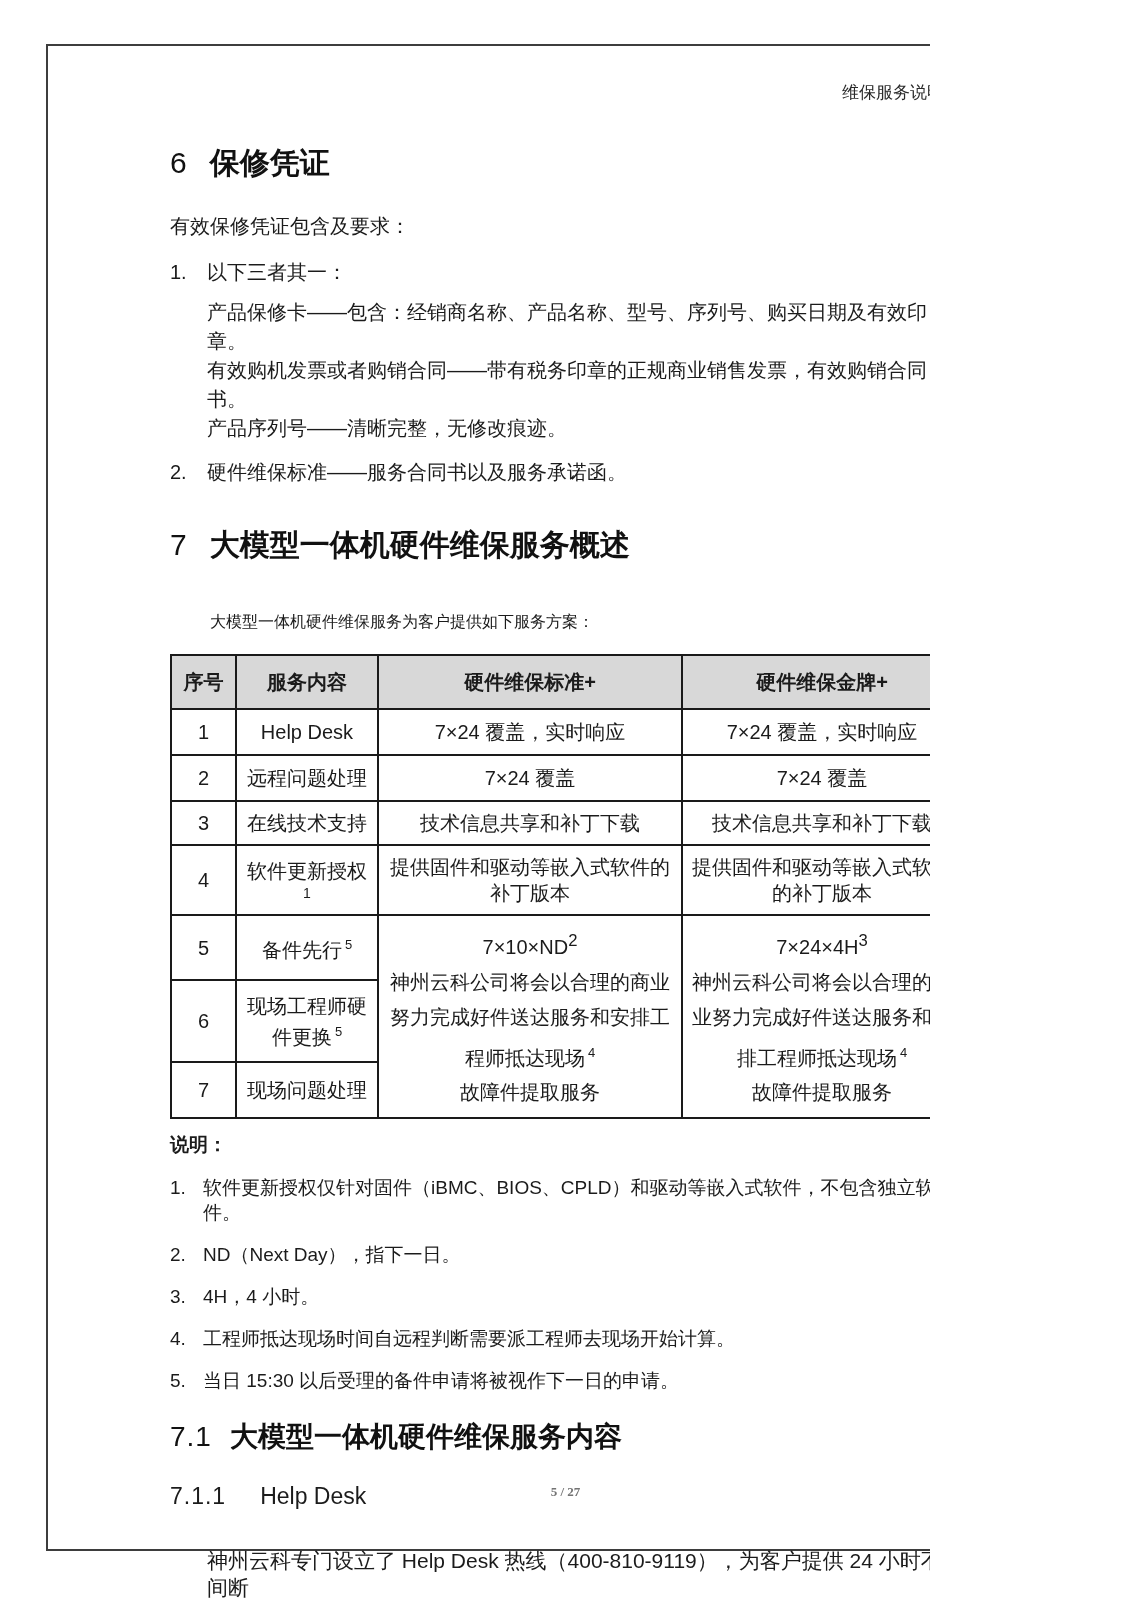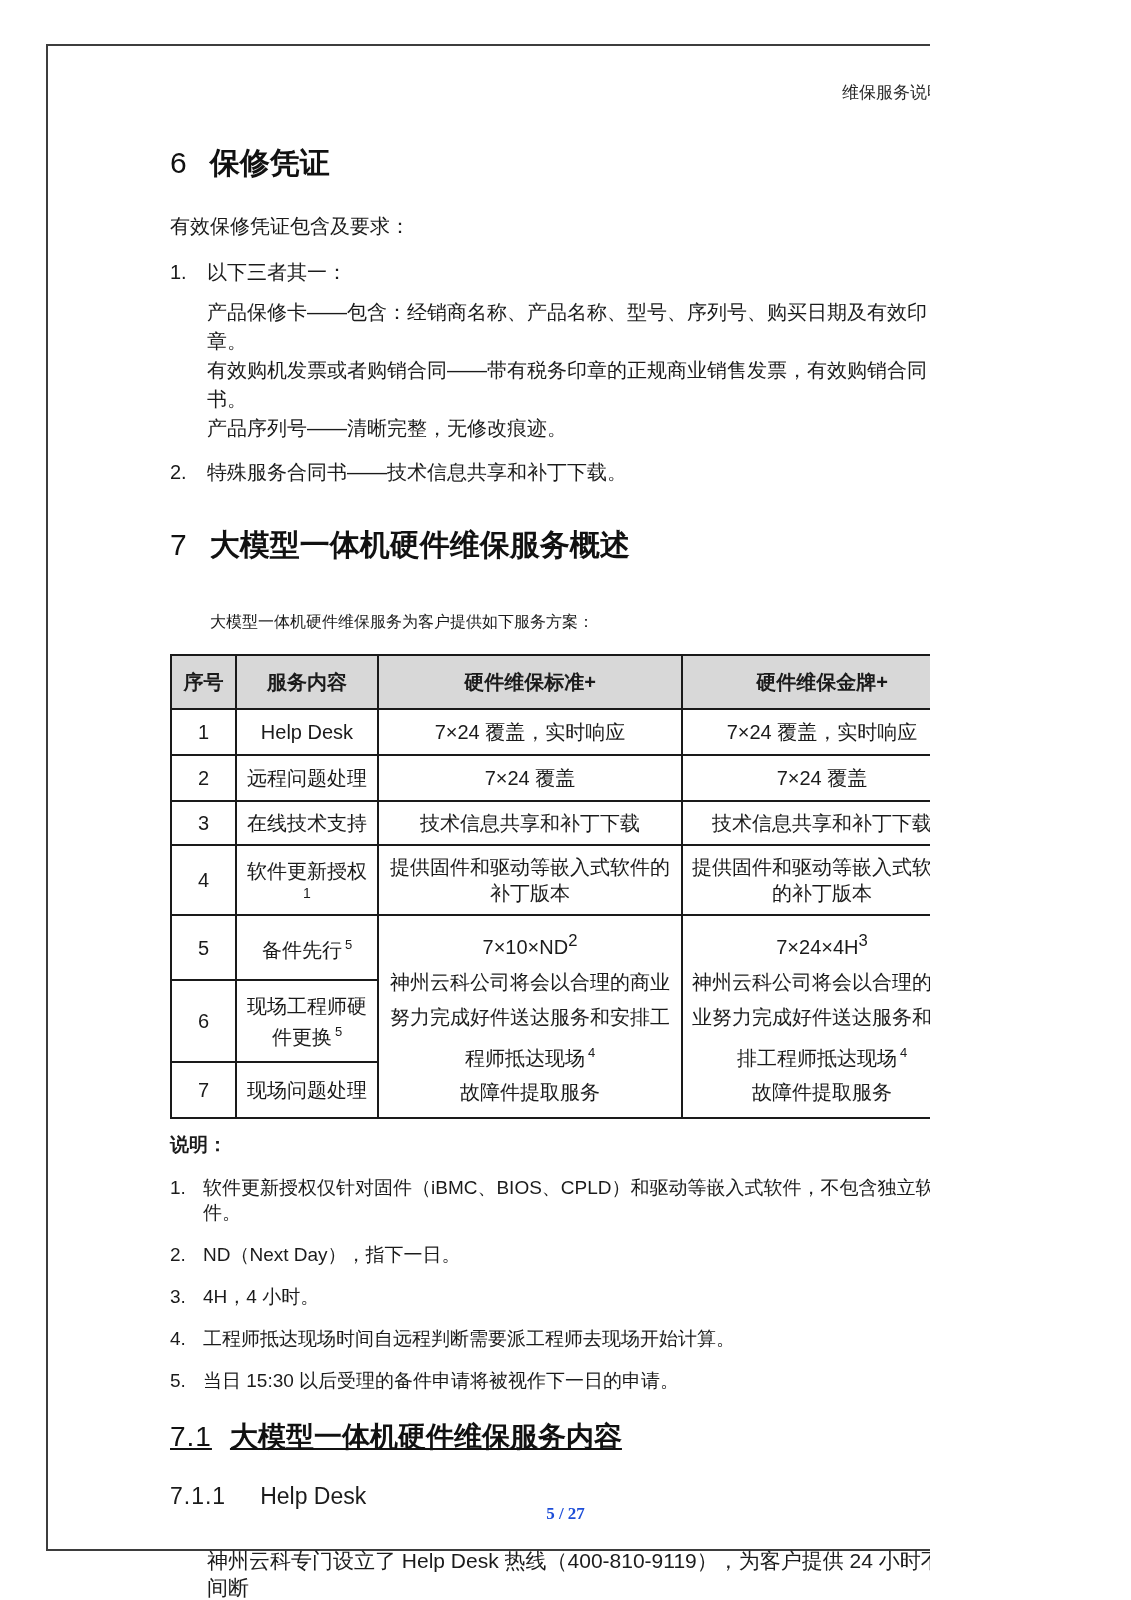--- a/index.html
+++ b/index.html
@@ -106,21 +106,20 @@
   }
   .note-num{flex:0 0 33px;}
   .note-text{flex:1;}
   h2.sec{
     margin:0;
     margin-top:27px;
     font-size:28px;
     line-height:34px;
     font-weight:700;
     color:#111;
-    text-decoration:underline;
   }
   h2.sec .h-num{margin-right:18px;}
   h3.sec{
     margin:0;
     margin-top:28px;
     font-size:23px;
     line-height:28px;
     font-weight:400;
     color:#1b1b1b;
   }
@@ -131,23 +130,22 @@
     font-size:21px;
     line-height:27px;
   }
   .page-footer{
     position:absolute;
     left:0;top:1484px;
     width:1131px;
     text-align:center;
     font-family:"Liberation Serif", serif;
     font-weight:700;
-    font-size:17px;
-    color:#1d4ed8;
-    margin-top:20px;
+    font-size:13px;
+    color:#737373;
   }
 </style>
 </head>
 <body>
 
 <div class="page">
   <div class="border-box"></div>
 
   <div class="content">
 
@@ -165,21 +163,21 @@
     </div>
 
     <div class="sub-block">
       <div>产品保修卡——包含：经销商名称、产品名称、型号、序列号、购买日期及有效印章。</div>
       <div>有效购机发票或者购销合同——带有税务印章的正规商业销售发票，有效购销合同书。</div>
       <div>产品序列号——清晰完整，无修改痕迹。</div>
     </div>
 
     <div class="list-item" style="margin-top:16px;">
       <span class="li-num">2.</span>
-      <span class="li-text">特殊服务合同书——技术信息共享和补丁下载。</span>
+      <span class="li-text">硬件维保标准——服务合同书以及服务承诺函。</span>
     </div>
 
     <h1 class="sec sec7-head">
       <span class="h-num">7</span><span>大模型一体机硬件维保服务概述</span>
     </h1>
 
     <div class="intro-indent">大模型一体机硬件维保服务为客户提供如下服务方案：</div>
 
     <table class="svc">
       <colgroup>

